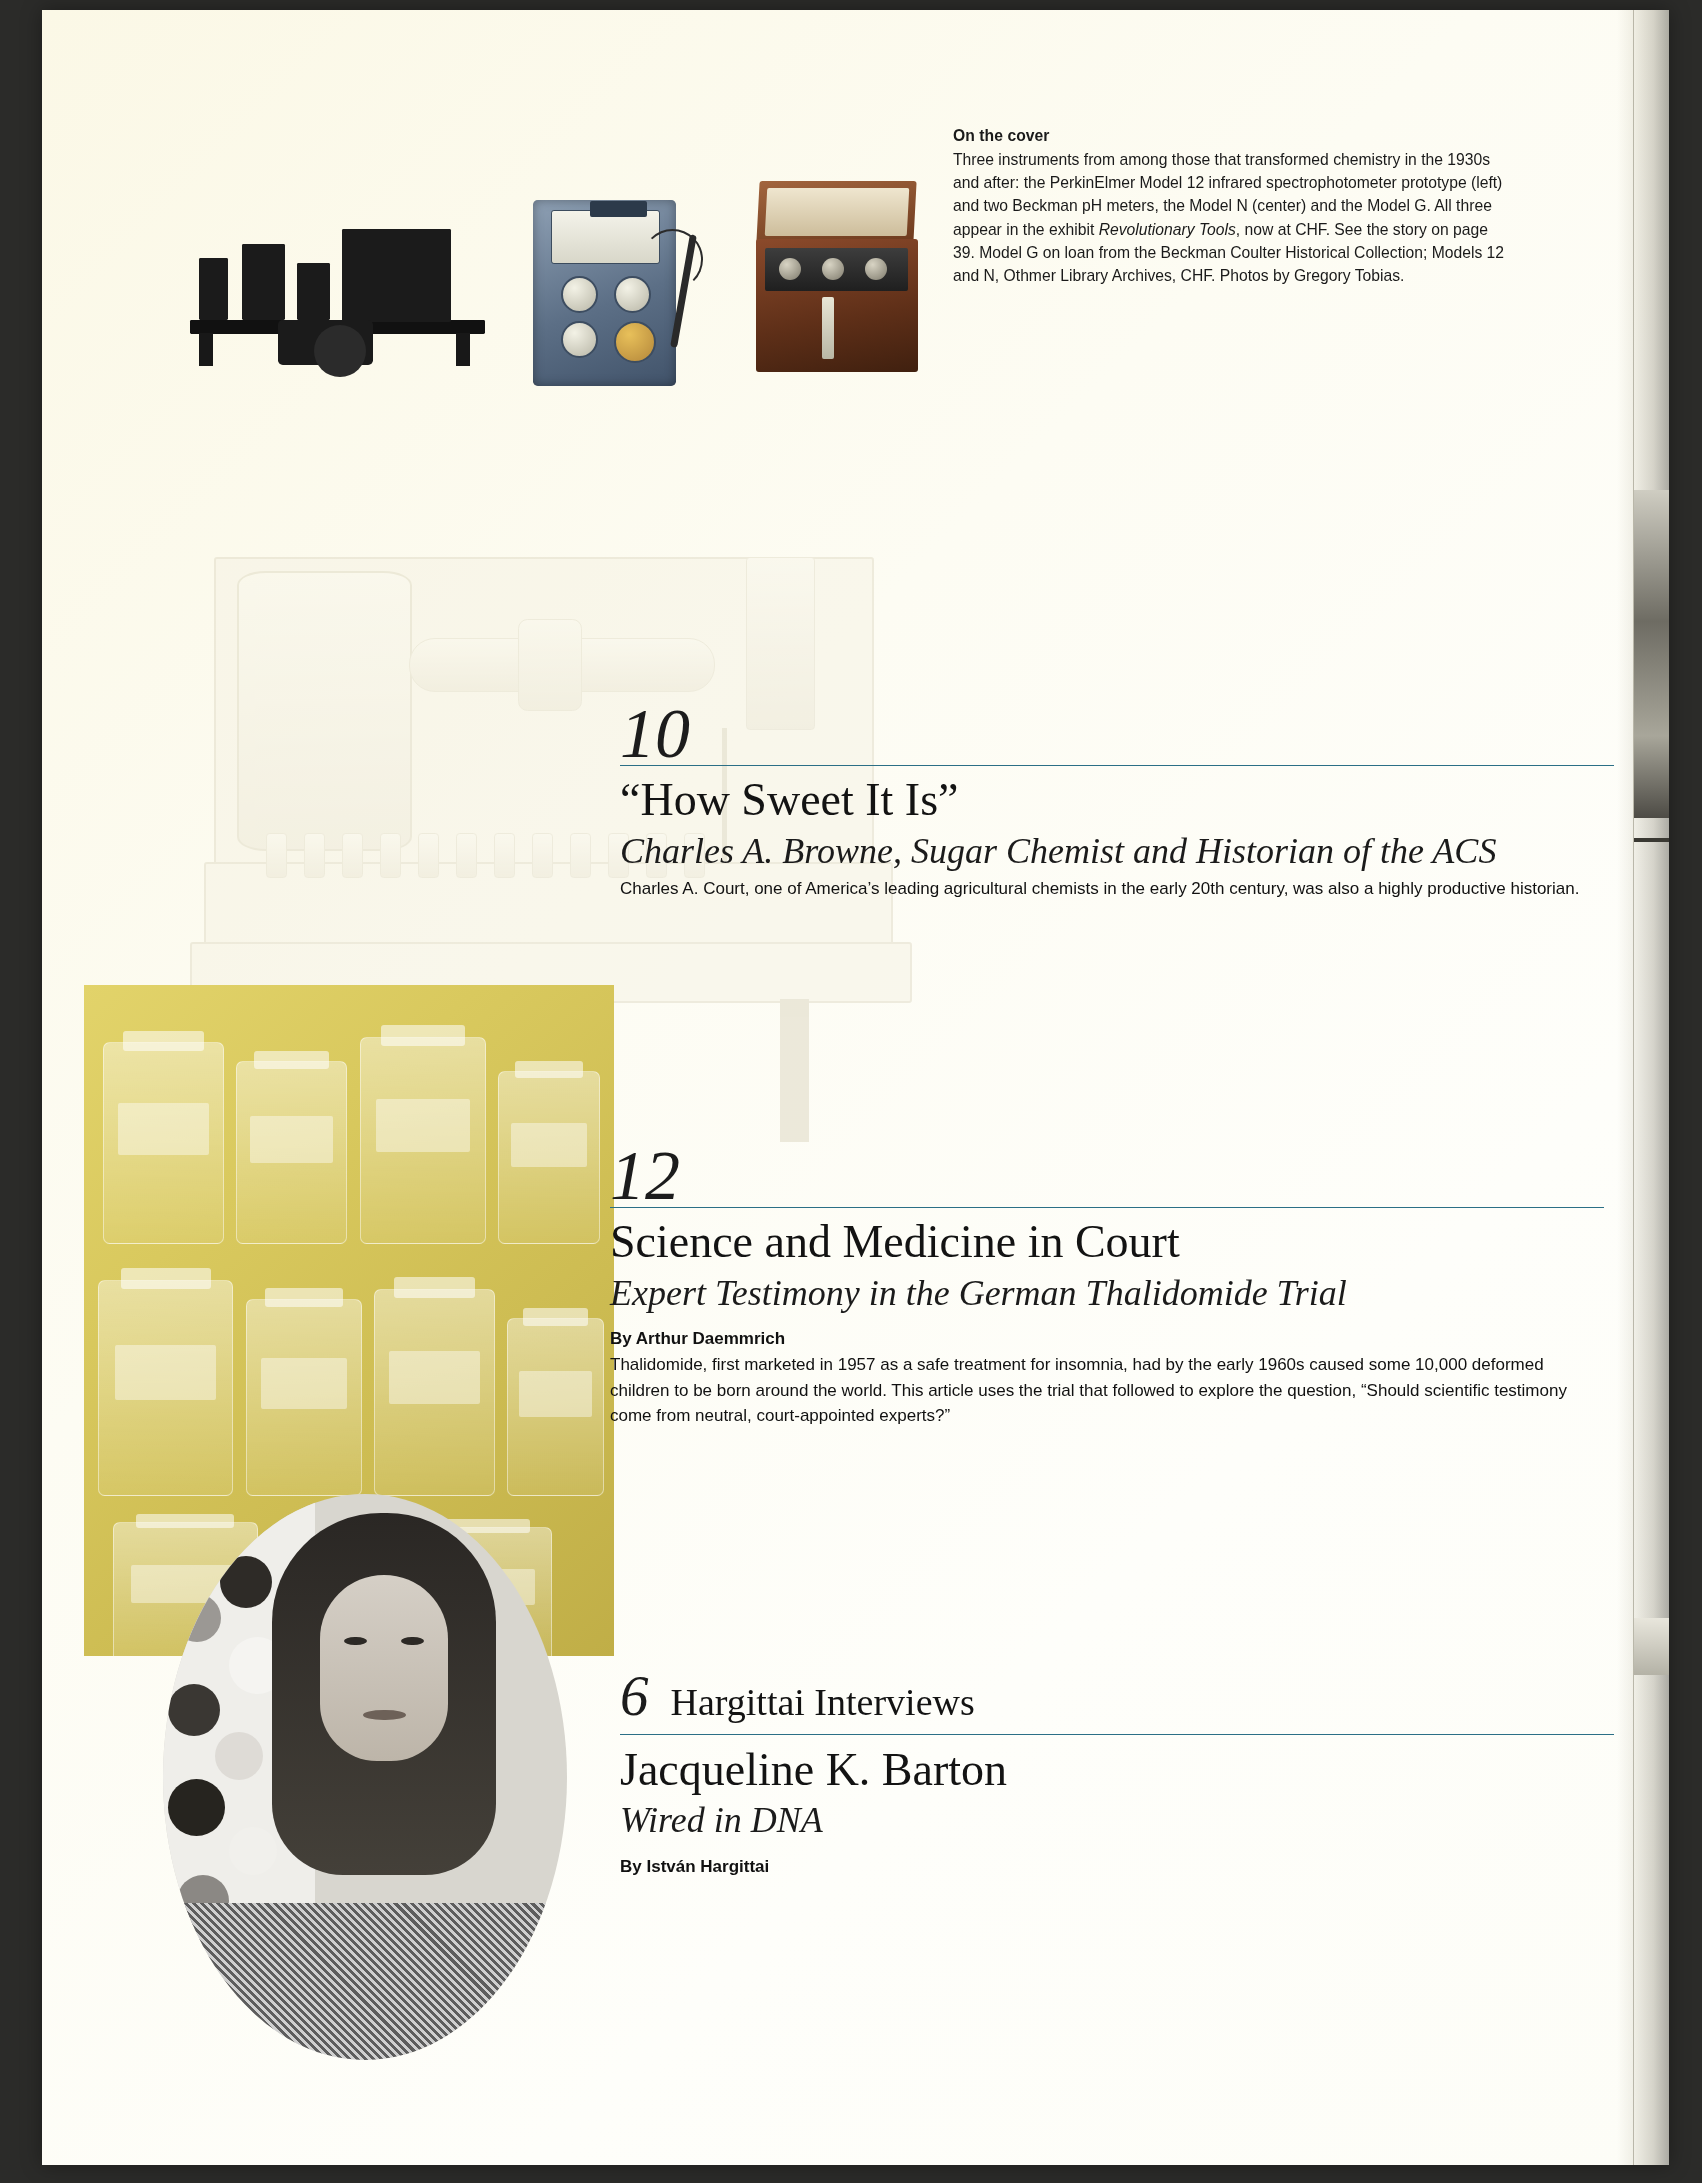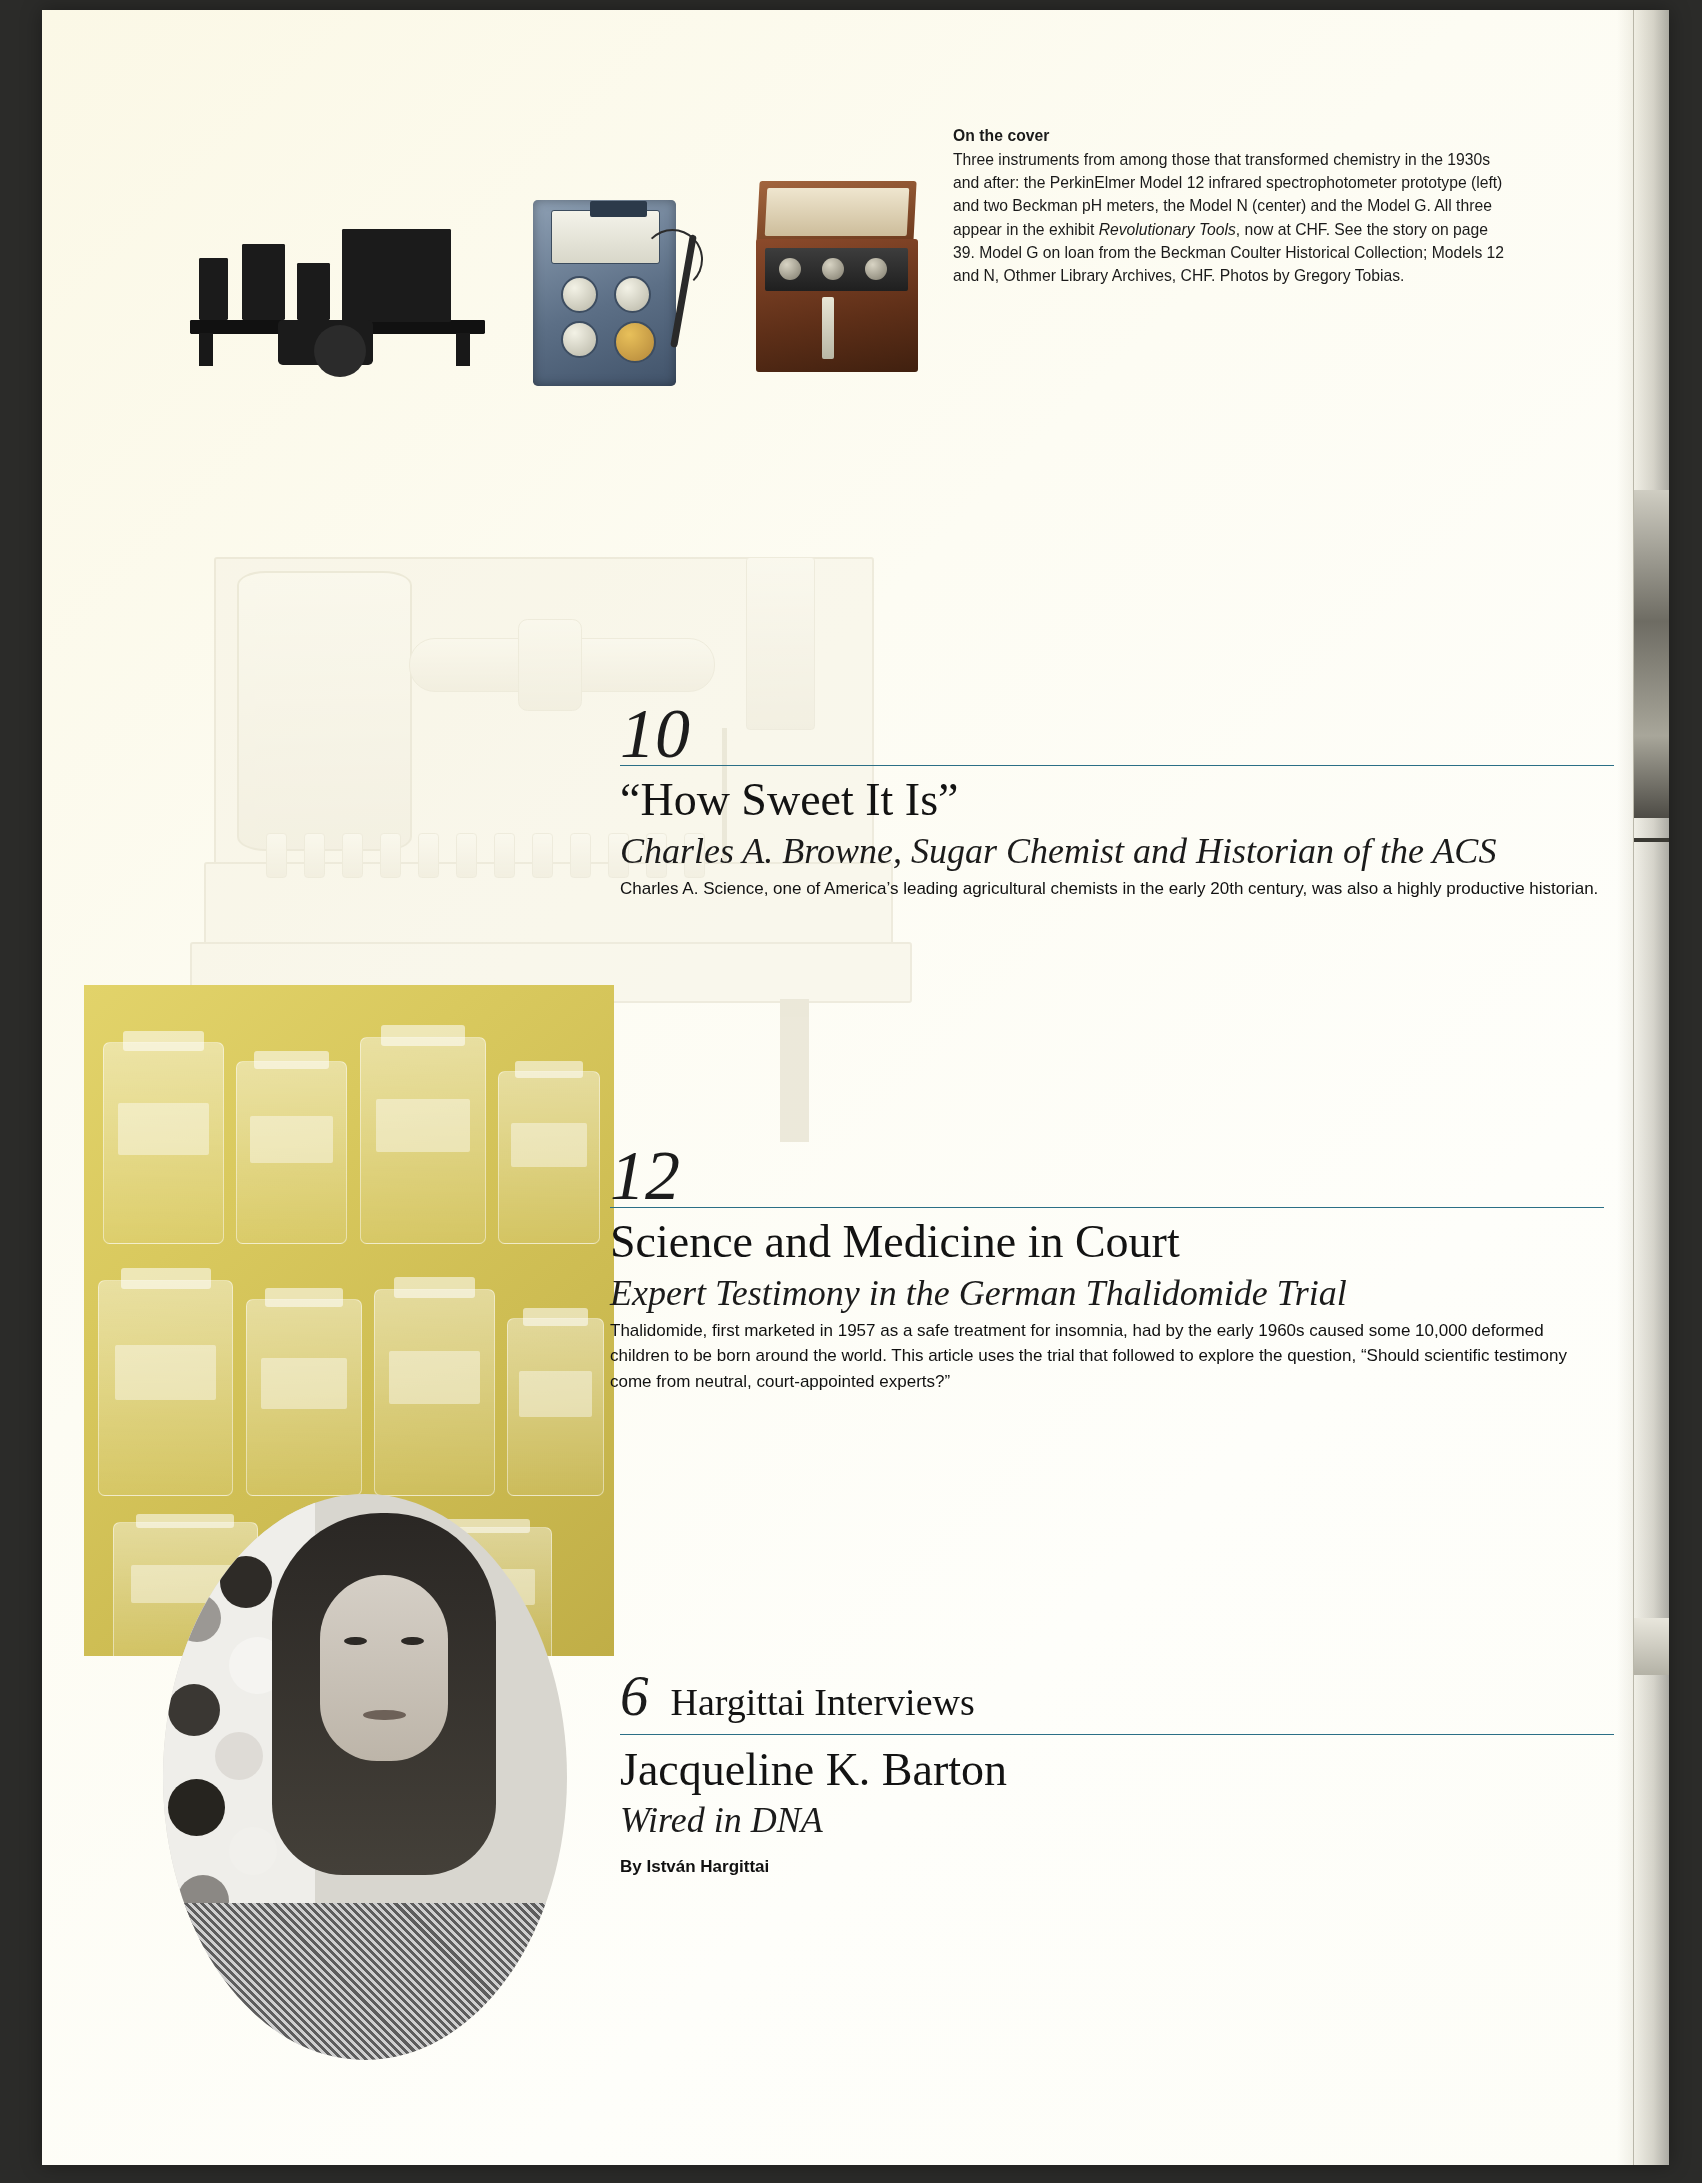--- a/index.html
+++ b/index.html
@@ -403,28 +403,29 @@
     <div class="cover-text">
       <div class="hd">On the cover</div>
       <div class="bd"><span>Three instruments from among those that transformed chemistry in the 1930s and after: the PerkinElmer Model 12 infrared spectrophotometer prototype (left) and two Beckman pH meters, the Model N (center) and the Model G. All three appear in the exhibit </span><em>Revolutionary Tools</em><span>, now at CHF. See the story on page 39. Model G on loan from the Beckman Coulter Historical Collection; Models 12 and N, Othmer Library Archives, CHF. Photos by Gregory Tobias.</span></div>
     </div>
 
     <div class="entry" style="left:578px; top:692px; width:994px;">
       <div class="pagenum">10</div>
       <div class="rule"></div>
       <div class="title">“How Sweet It Is”</div>
       <div class="subtitle">Charles A. Browne, Sugar Chemist and Historian of the ACS</div>
-      <div class="blurb">Charles A. Science, one of America’s leading agricultural chemists in the early 20th century, was also a highly productive historian.</div>
+      <div class="blurb">Charles A. Court, one of America’s leading agricultural chemists in the early 20th century, was also a highly productive historian.</div>
     </div>
 
     <div class="entry" style="left:568px; top:1134px; width:994px;">
       <div class="pagenum">12</div>
       <div class="rule"></div>
       <div class="title">Science and Medicine in Court</div>
       <div class="subtitle">Expert Testimony in the German Thalidomide Trial</div>
+      <div class="byline">By Arthur Daemmrich</div>
       <div class="blurb">Thalidomide, first marketed in 1957 as a safe treatment for insomnia, had by the early 1960s caused some 10,000 deformed children to be born around the world. This article uses the trial that followed to explore the question, “Should scientific testimony come from neutral, court-appointed experts?”</div>
     </div>
 
     <div class="entry" style="left:578px; top:1660px; width:994px;">
       <div class="inline-pg">
         <div class="pagenum" style="font-size:57px;">6</div>
         <div class="hi-title">Hargittai Interviews</div>
       </div>
       <div class="rule" style="margin-top:10.5px;"></div>
       <div class="title">Jacqueline K. Barton</div>

